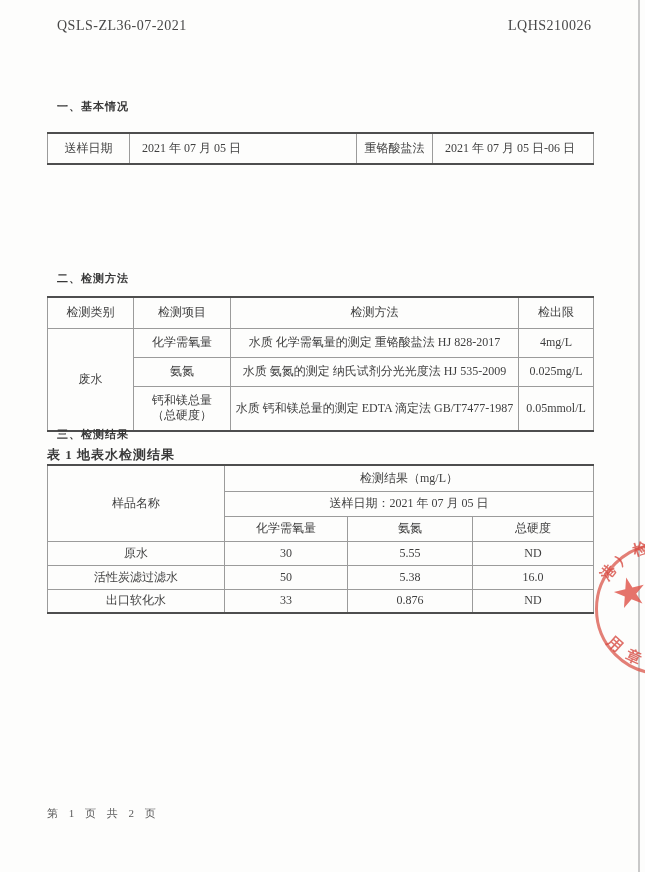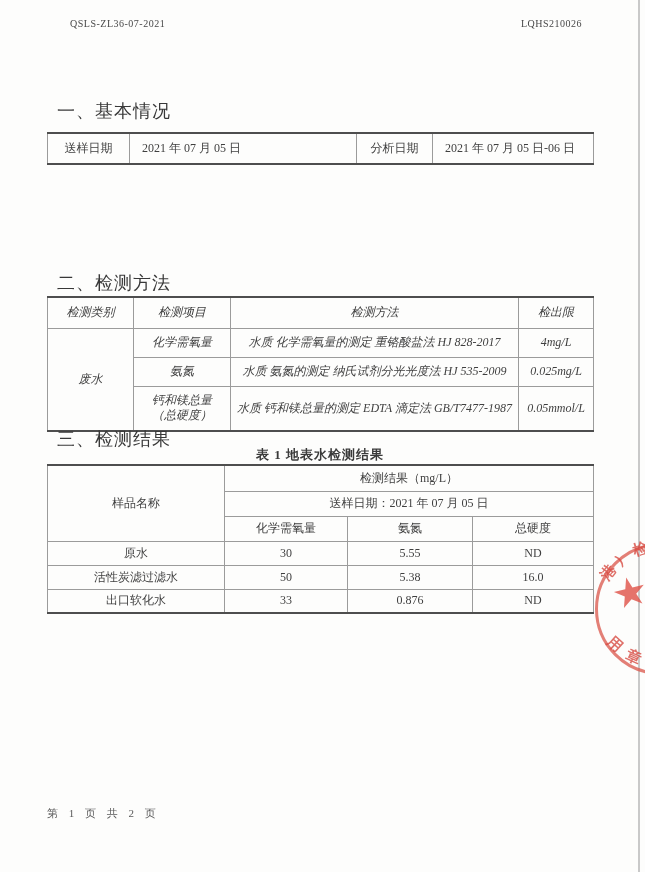--- a/index.html
+++ b/index.html
@@ -2,38 +2,38 @@
 <html><head>
 <meta charset="utf-8">
 <style>
   html,body{margin:0;padding:0;background:#ffffff;}
   .page{
     position:relative;width:645px;height:872px;background:#fdfdfc;
     font-family:"Liberation Serif","DejaVu Serif",serif;color:#3f3f3f;
     overflow:hidden;
   }
   .page-edge{position:absolute;top:0;bottom:0;left:638px;width:2px;background:#c9c9c9;}
-  .doc-code{position:absolute;top:18px;font-size:10px;letter-spacing:.5px;color:#474747;margin-left:13px;}
+  .doc-code{position:absolute;top:18px;font-size:14px;letter-spacing:.5px;color:#474747;}
   .doc-code.left{left:57px;}
   .doc-code.right{left:508px;}
   .report-title{
     position:absolute;top:43px;left:40px;width:535px;text-align:center;
     font-size:21px;font-weight:bold;letter-spacing:7px;color:#3a3a3a;
   }
-  .sec-head{position:absolute;left:57px;font-size:18px;font-weight:normal;color:#383838;letter-spacing:1px;}
+  .sec-head{position:absolute;left:57px;font-size:11px;font-weight:bold;color:#383838;letter-spacing:1px;}
   table{border-collapse:collapse;table-layout:fixed;position:absolute;left:47px;width:546px;
         font-size:12px;color:#3f3f3f;}
   table{border-top:2px solid #4e4e4e;border-bottom:2px solid #4e4e4e;}
   td{border:1px solid #9b9b9b;padding:0 4px;text-align:center;vertical-align:middle;
      overflow:hidden;line-height:1.25;}
   td.val{text-align:left;padding-left:12px;}
   .t1{top:132px;}
-  .t2{top:296px;font-style:italic;}
+  .t2{top:296px;}
   .t3{top:464px;}
-  .t3-title{position:absolute;top:446px;left:47px;width:546px;text-align:center;
+  .t3-title{position:absolute;top:446px;left:47px;width:546px;text-align:left;
     font-size:13px;font-weight:bold;color:#3a3a3a;letter-spacing:1px;}
   .footer{position:absolute;top:806px;left:47px;width:546px;text-align:left;
     font-size:11px;letter-spacing:4px;color:#5a5a5a;}
   
   .stamp{position:absolute;left:595px;top:543px;width:132px;height:132px;color:#d9544a;}
   .stamp-ring{position:absolute;left:0;top:0;width:126px;height:126px;border-radius:50%;
     border:3px solid rgba(217,84,74,.75);}
   .stamp-star{position:absolute;left:17px;top:30px;font-size:40px;line-height:1;
     color:rgba(222,80,70,.8);transform:rotate(-14deg);}
   .stamp-ch{position:absolute;font-size:15px;font-weight:bold;color:rgba(215,75,66,.8);line-height:1;}
@@ -60,21 +60,21 @@
     <colgroup>
         <col style="width:82px">
         <col style="width:227px">
         <col style="width:76px">
         <col style="width:161px">
       </colgroup>
     <tbody>
     <tr style="height:31px">
       <td>送样日期</td>
       <td class="val">2021 年 07 月 05 日</td>
-      <td>分析日期</td>
+      <td>重铬酸盐法</td>
       <td class="val">2021 年 07 月 05 日-06 日</td>
     </tr>
   </tbody>
     </table>
 
   <div class="sec-head" style="top:271px;">二、检测方法</div>
 
   <table class="t2">
     <colgroup>
         <col style="width:86px">

